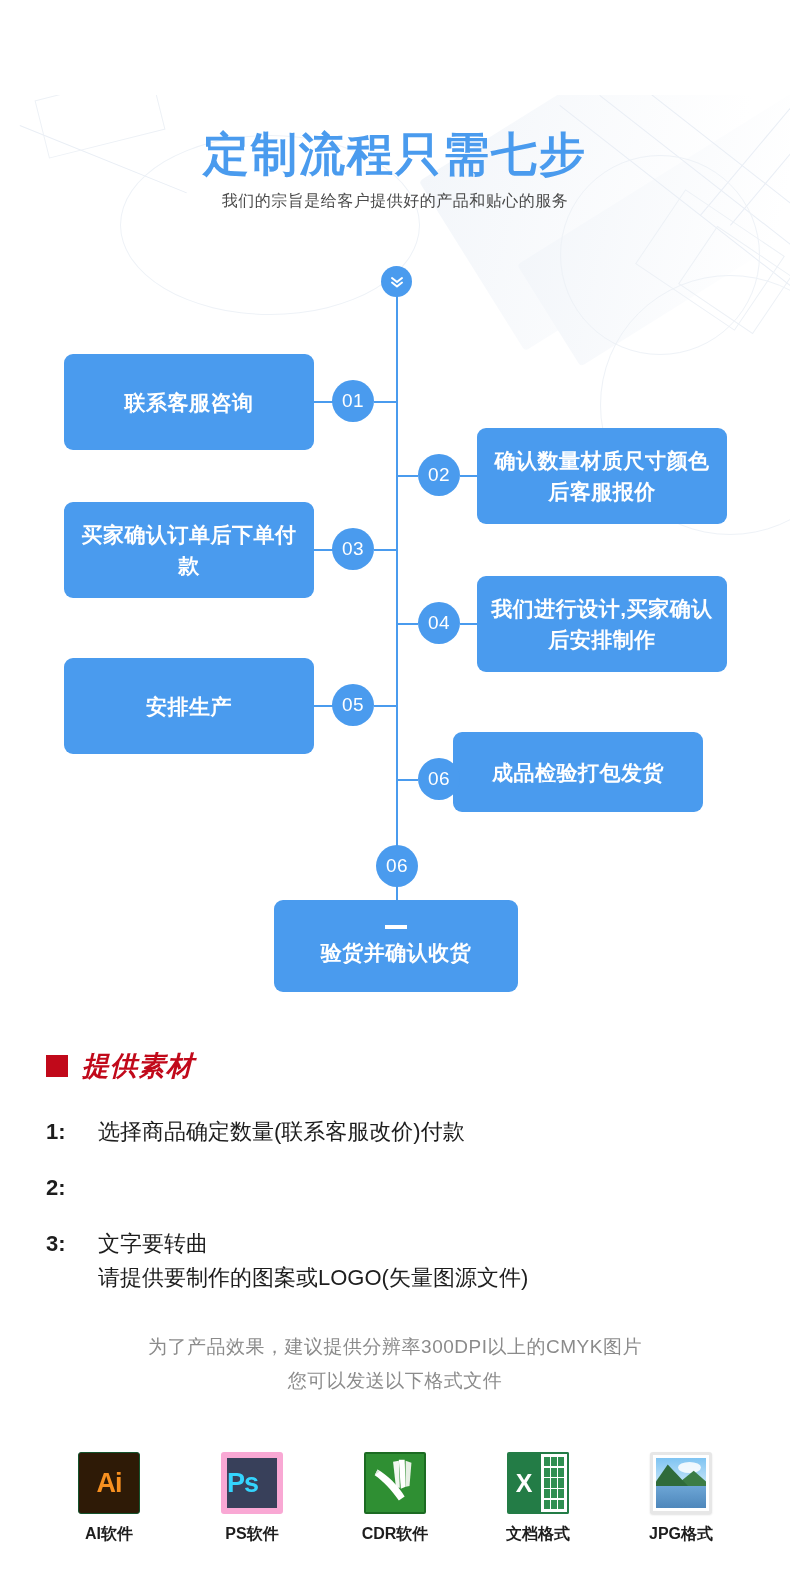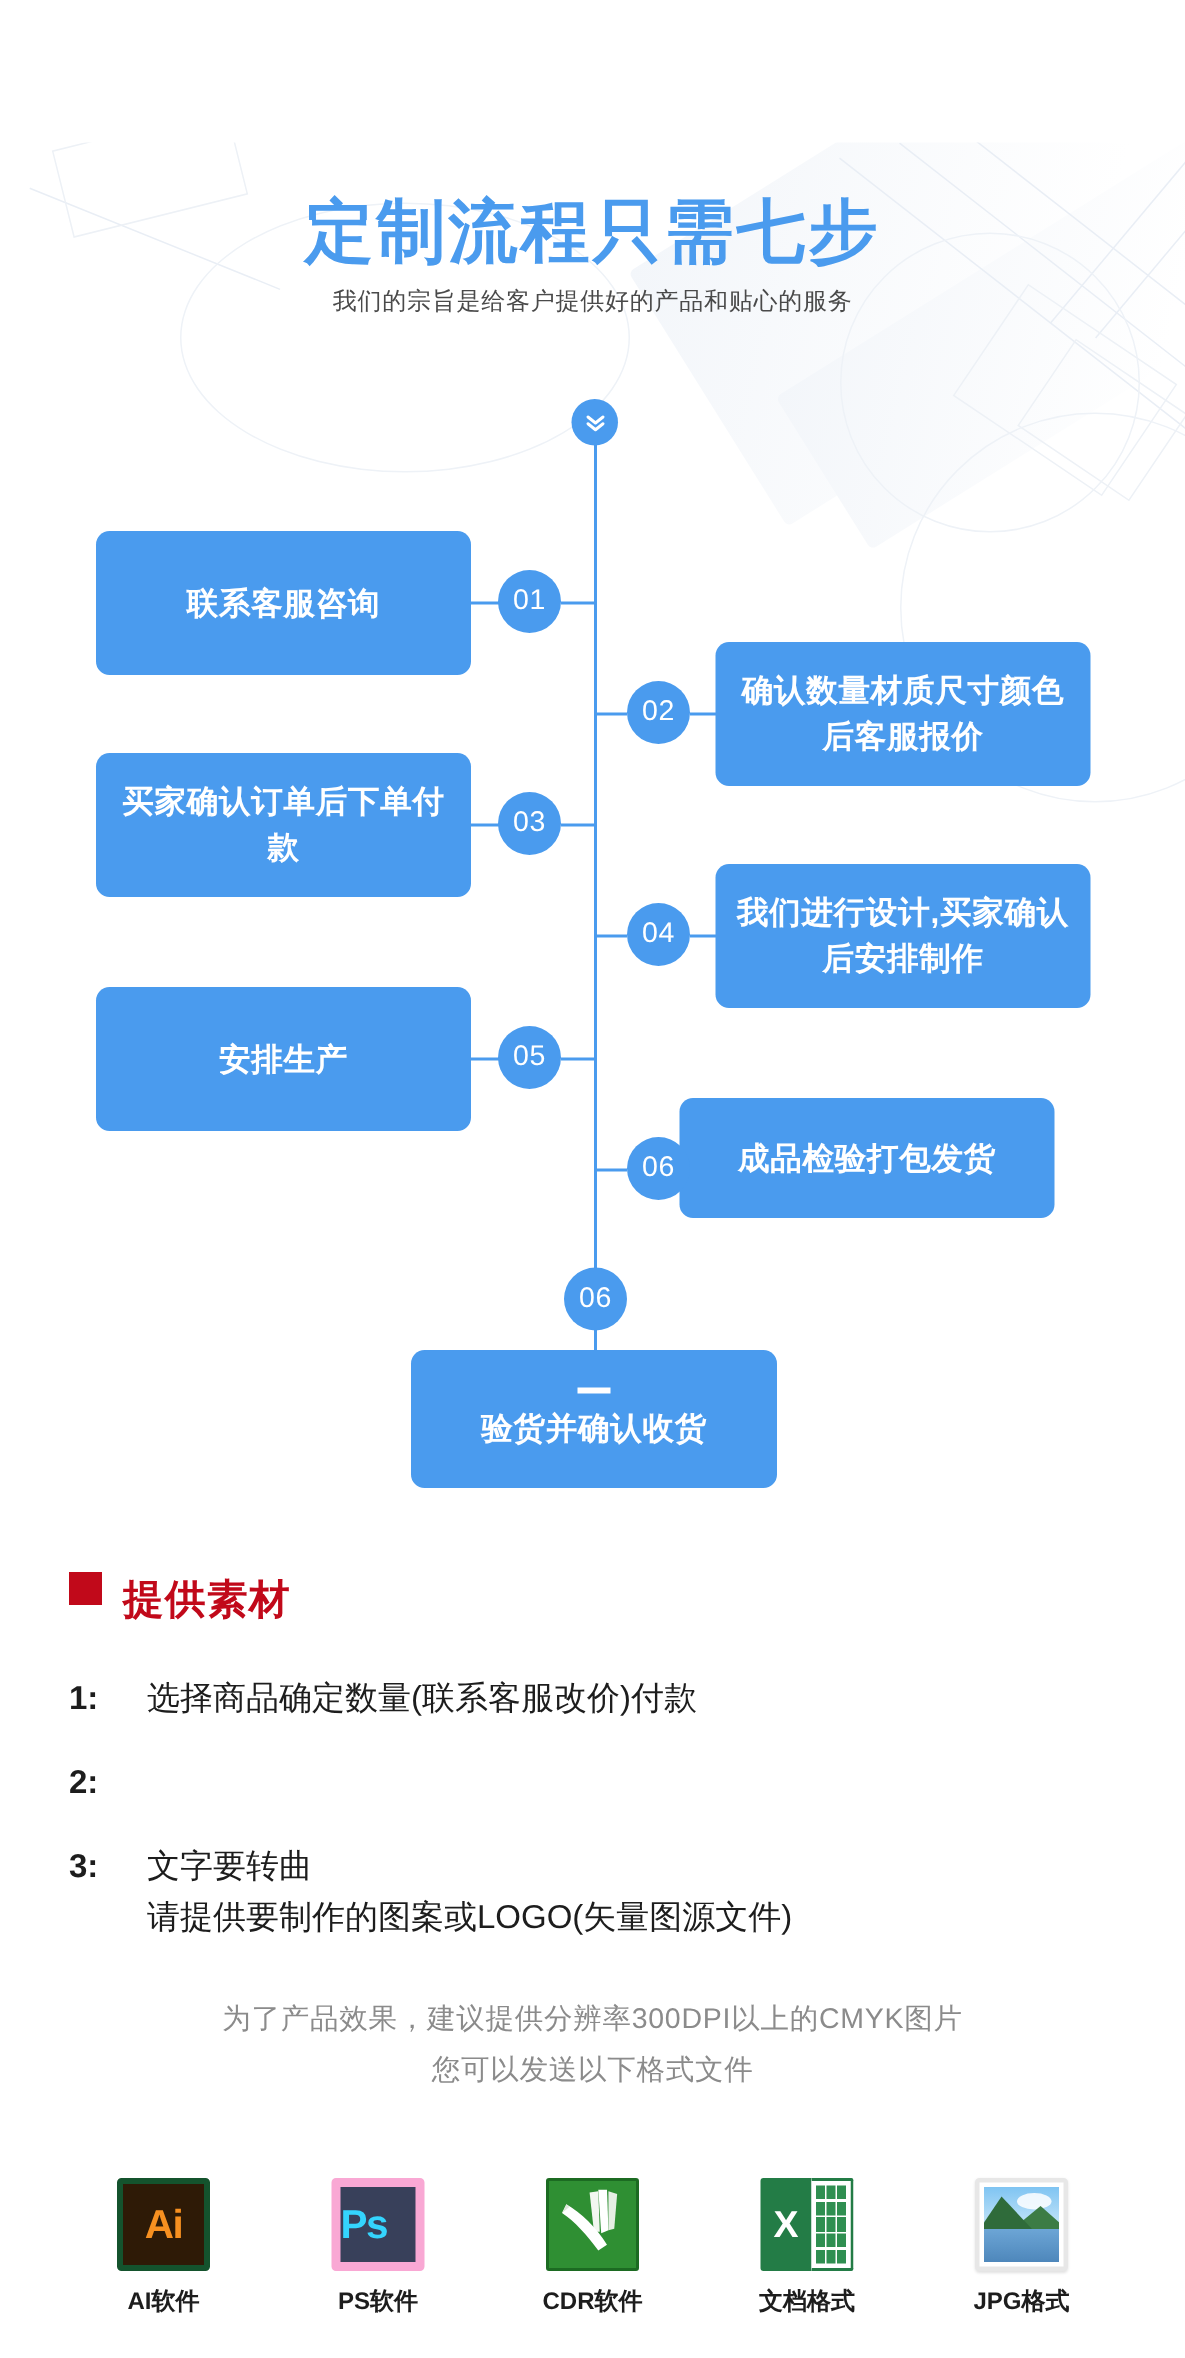--- a/index.html
+++ b/index.html
@@ -86,21 +86,21 @@
     color:#ffffff; display:flex; align-items:center; justify-content:center;
     text-align:center; font-size:21px; font-weight:bold; line-height:31px;
     padding:6px 12px; letter-spacing:.5px; z-index:2;
   }
   .box-final{ flex-direction:column; }
   .final-dash{ width:22px; height:4px; background:#ffffff; margin-bottom:8px; }
 
   
   .mat-head{
     position:absolute; left:46px; top:1048px;
-    display:flex; gap:14px;
+    display:flex; align-items:center; gap:14px;font-style:italic;
   }
   .red-sq{ width:22px; height:22px; background:#c1091a; }
   .mat-head-txt{ font-size:27px; font-weight:bold; color:#c1091a; letter-spacing:1px; }
 
   .mat-list{ position:absolute; left:46px; top:1115px; width:700px; }
   .mat-item{ display:flex; align-items:flex-start; margin-bottom:22px; }
   .mat-num{
     font-size:22px; font-weight:bold; color:#1d1d1d; width:52px;
     flex-shrink:0; line-height:34px;
   }
@@ -116,21 +116,21 @@
     position:absolute; left:0; top:1452px; width:790px;
     display:flex; justify-content:center; gap:53px;
   }
   .fmt{ width:90px; text-align:center; }
   .fmt-ico{
     width:62px; height:62px; margin:0 auto 10px auto; position:relative;
   }
   .fmt-label{ font-size:16px; font-weight:bold; color:#1d1d1d; }
 
   
-  .ai-ico{ background:#2e1a06; border:4px solid #14532d; border-radius:3px;
+  .ai-ico{ background:#2e1a06; border:1px solid #14532d; border-radius:3px;
            display:flex; align-items:center; justify-content:center; }
   .ai-ico span{ color:#f79020; font-size:27px; font-weight:bold;
                 font-family:"Liberation Sans",sans-serif; letter-spacing:-1px; }
   
   .ps-ico{ background:#38405a; border:6px solid #f9a8d4; border-radius:3px;
            display:flex; align-items:center; justify-content:flex-start; }
   .ps-ico span{ color:#34d4fd; font-size:27px; font-weight:bold;
                 font-family:"Liberation Sans",sans-serif; letter-spacing:-1px; }
   
   .cdr-ico{ background:#2f8f33; border:2px solid #1c6b22; border-radius:2px;

